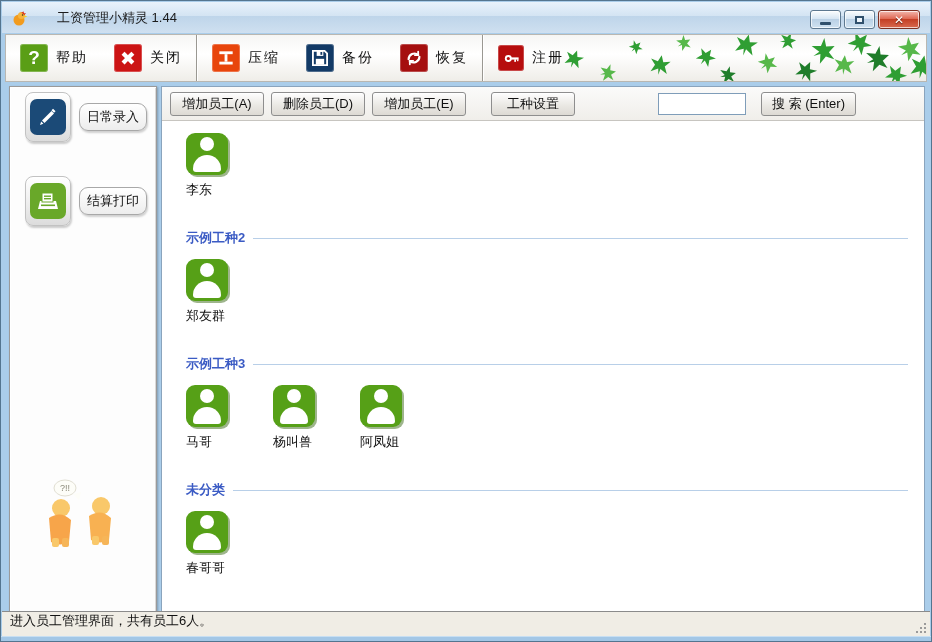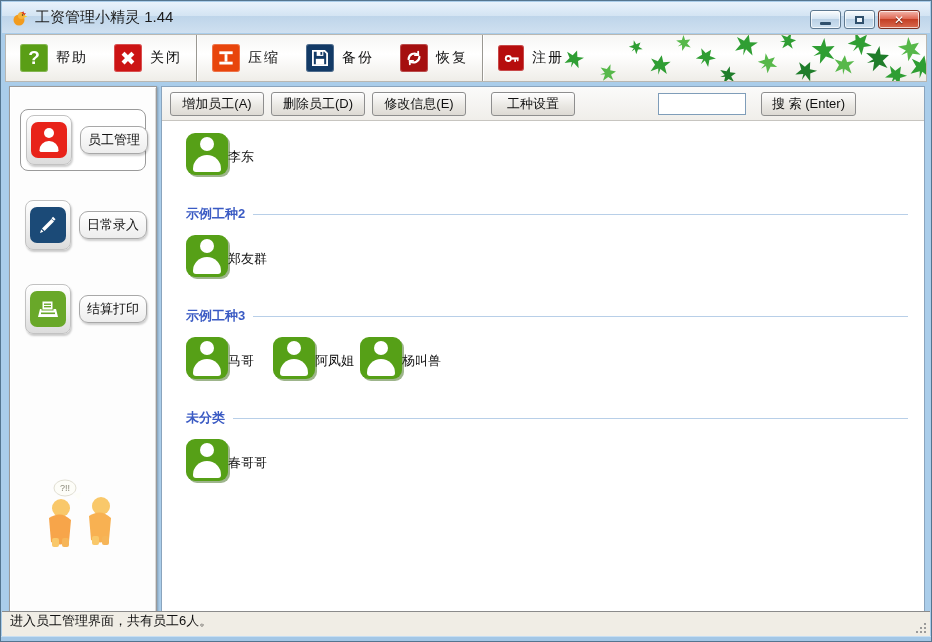--- a/index.html
+++ b/index.html
@@ -7,21 +7,21 @@
   body { background:#9db6cc; }
 
   
   .window { position:relative; width:932px; height:642px;
     background:#aacdea; border:1px solid #54758f; overflow:hidden; }
 
   .titlebar { position:absolute; left:1px; top:1px; right:1px; height:31px;
     background:linear-gradient(#e8f2fb, #d3e4f3 45%, #bed5ea 46%, #cfe0f0);
     display:flex; align-items:center; padding-left:9px; }
   .app-icon { width:17px; height:16px; margin-right:7px; }
-  .title-text { font-size:15px; color:#1c1c1c; }
+  .title-text { font-size:13px; color:#1c1c1c;margin-left:22px; }
 
   .win-controls { position:absolute; top:8px; right:10px; display:flex; gap:3px; }
   .win-btn { width:31px; height:19px; border:1px solid #5d7890; border-radius:3px;
     background:linear-gradient(#fbfdfe, #d7e6f3 45%, #b8cfe4 46%, #cfe2f1);
     display:flex; align-items:center; justify-content:center;
     box-shadow:inset 0 0 0 1px rgba(255,255,255,.7); }
   .win-btn.close { width:42px; background:linear-gradient(#f2b8ae, #e06a55 45%, #c23c22 46%, #d96a50); border-color:#7e3022; }
   .glyph-min { width:11px; height:3px; background:#30506c; margin-top:7px; border-radius:1px; }
   .glyph-restore { width:9px; height:8px; border:2px solid #30506c; background:#eef5fb; }
   .glyph-close { color:#fff; font-size:12px; font-weight:bold; text-shadow:0 1px 1px #5c1206; }
@@ -90,21 +90,21 @@
     font-size:13px; padding:0 4px; margin-right:8px; }
   .search-btn { min-width:88px; margin-right:60px; }
 
   
   .content { padding:12px 10px 0 24px; }
   .emp-group { margin-bottom:30px; }
   .group-header { display:flex; align-items:center; gap:8px; margin-bottom:12px; }
   .group-title { font-size:13px; font-weight:bold; color:#3b5bc4; white-space:nowrap; }
   .group-rule { flex:1; height:1px; background:#b8cfe8; margin-right:6px; }
   .tiles { display:flex; }
-  .tile { width:87px; display:flex; flex-direction:row; align-items:center; cursor:pointer; }
+  .tile { width:87px; display:flex; flex-direction:column; cursor:pointer; }
   .person { position:relative; width:42px; height:42px; border-radius:9px; background:#56a017;
     box-shadow:2px 2px 0 rgba(40,90,0,.45); }
   .person::before { content:""; position:absolute; top:4px; left:50%; transform:translateX(-50%);
     width:14px; height:14px; border-radius:50%; background:#fff; }
   .person::after { content:""; position:absolute; bottom:3px; left:50%; transform:translateX(-50%);
     width:28px; height:17px; border-radius:14px 14px 3px 3px; background:#fff; }
   .emp-name { margin-top:6px; font-size:13px; color:#111; }
 
   
   .statusbar { position:absolute; left:1px; right:1px; bottom:5px; height:25px;
@@ -230,28 +230,20 @@
         <use href="#leaf" fill="#2f9e33" transform="translate(304,8) rotate(40) scale(1.2)"></use>
         <use href="#leaf" fill="#1f7d2a" transform="translate(322,24) rotate(70) scale(1.3)"></use>
         <use href="#leaf" fill="#2f9e33" transform="translate(340,40) rotate(30) scale(1.1)"></use>
         <use href="#leaf" fill="#57b84a" transform="translate(354,14) rotate(55) scale(1.2)"></use>
         <use href="#leaf" fill="#2f9e33" transform="translate(366,32) rotate(12) scale(1.3)"></use>
       </g>
     </svg>
   </div>
 
   <div class="sidebar">
-    <div class="side-item first selected">
-      <div class="side-ico-btn">
-        <div class="side-ico red">
-            <div class="mini-person"></div>
-          </div>
-      </div>
-      <span class="side-label">员工管理</span>
-    </div>
     <div class="side-item">
       <div class="side-ico-btn">
         <div class="side-ico navy">
           <svg width="24" height="24" viewBox="0 0 24 24">
               <path d="M6 15.5 L15.5 6 L18 8.5 L8.5 18 Z" fill="#fff"></path>
               <path d="M5.2 16.6 L7.4 18.8 L4 20 Z" fill="#fff"></path>
               <rect x="15.8" y="4.6" width="3.5" height="2.2" transform="rotate(45 17.5 5.7)" fill="#fff"></rect>
             </svg>
         </div>
       </div>
@@ -286,21 +278,21 @@
         <rect x="57" y="70" width="7" height="9" rx="2" fill="#f9c86a"></rect>
           <rect x="67" y="70" width="7" height="9" rx="2" fill="#f6b558"></rect>
       </svg>
     </div>
   </div>
 
   <div class="main">
     <div class="actionbar">
       <button class="btn">增加员工(A)</button>
       <button class="btn">删除员工(D)</button>
-      <button class="btn">修改信息(E)</button>
+      <button class="btn">增加员工(E)</button>
       <button class="btn small">工种设置</button>
       <div class="spacer"></div>
       <input class="search-input" type="text" value="" style="">
       <button class="btn search-btn">搜 索 (Enter)</button>
     </div>
 
     <div class="content">
 
       <div class="emp-group">
         <div class="tiles">
@@ -329,25 +321,25 @@
           <span class="group-title">示例工种3</span>
           <div class="group-rule"></div>
         </div>
         <div class="tiles">
           <div class="tile">
             <div class="person"></div>
             <span class="emp-name">马哥</span>
           </div>
           <div class="tile">
             <div class="person"></div>
+            <span class="emp-name">杨叫兽</span>
+          </div>
+          <div class="tile">
+            <div class="person"></div>
             <span class="emp-name">阿凤姐</span>
-          </div>
-          <div class="tile">
-            <div class="person"></div>
-            <span class="emp-name">杨叫兽</span>
           </div>
         </div>
       </div>
 
       <div class="emp-group">
         <div class="group-header">
           <span class="group-title">未分类</span>
           <div class="group-rule"></div>
         </div>
         <div class="tiles">

